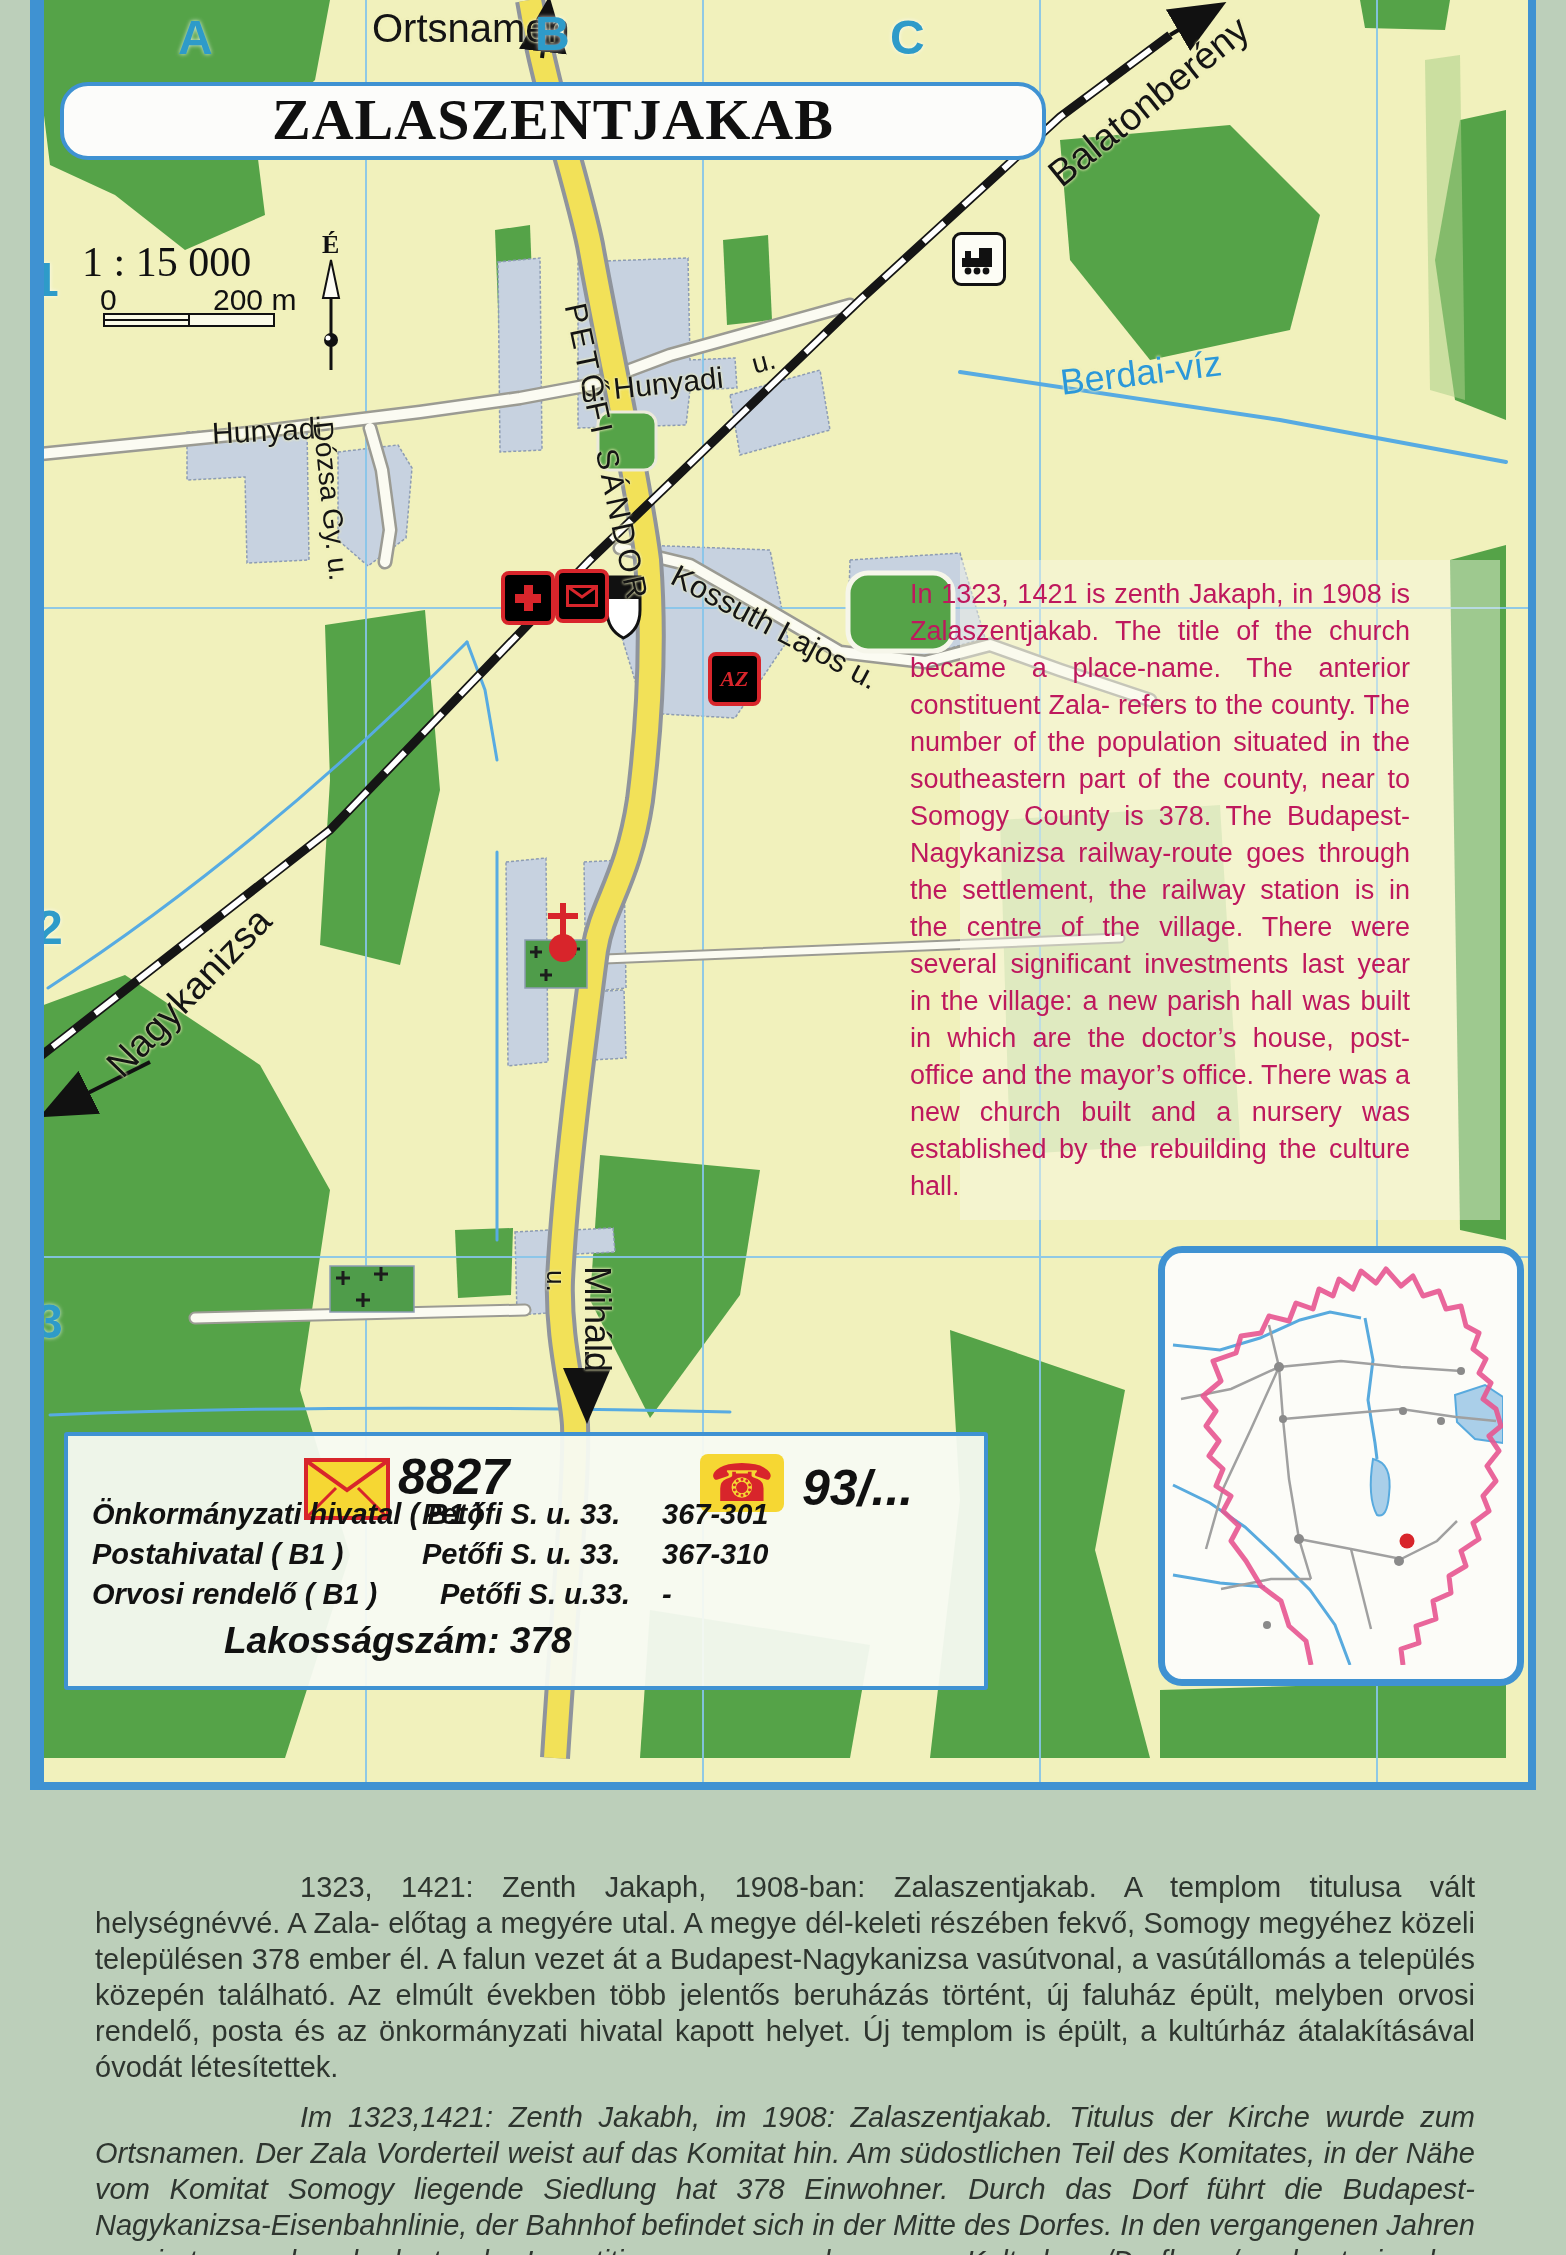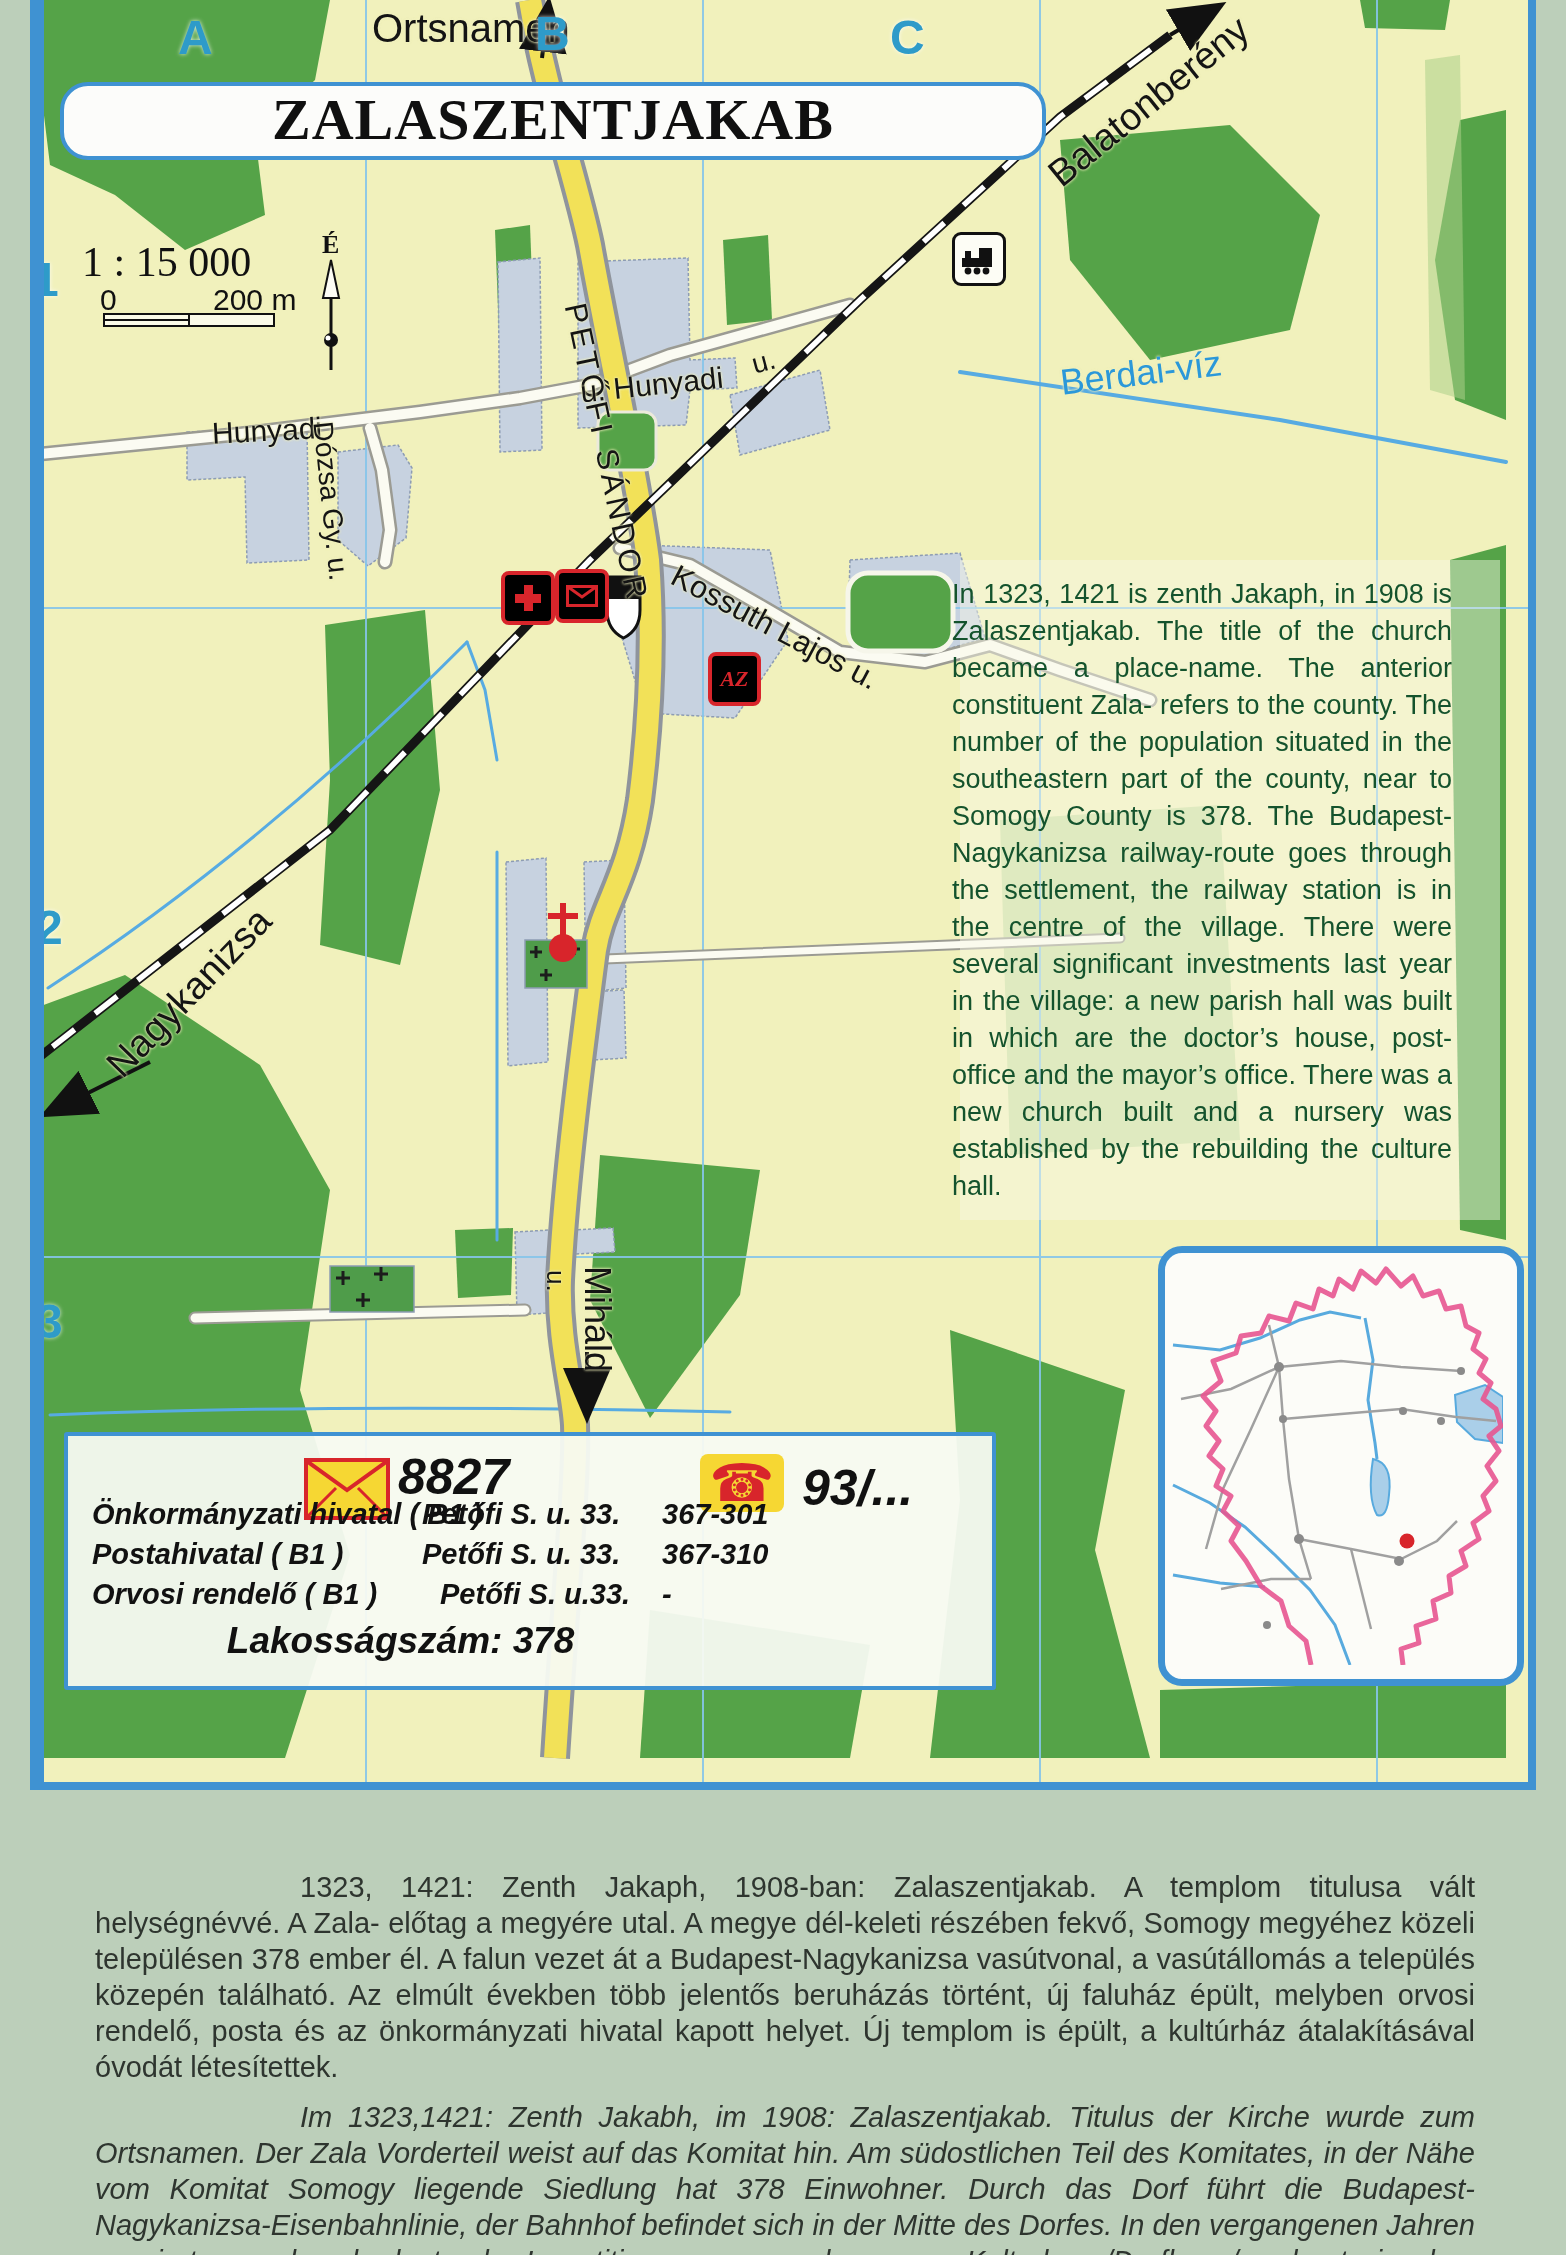--- a/index.html
+++ b/index.html
@@ -25,26 +25,26 @@
     text-shadow:0 0 3px rgba(241,241,188,.9),0 0 3px rgba(241,241,188,.9);}
   .water-label{color:#2b98d9;}
   .vert{writing-mode:vertical-rl;}
   
   .badge{position:absolute;background:#000000;border:4px solid #d8252b;border-radius:8px;
     display:flex;align-items:center;justify-content:center;z-index:25;}
   .station-badge{position:absolute;background:#fdfdf5;border:3px solid #111;border-radius:9px;z-index:25;}
   .crossbar{position:absolute;background:#d8252b;}
   .az-text{font-family:"Liberation Serif", serif;font-style:italic;font-weight:bold;font-size:22px;color:#d8252b;}
   
-  .desc-en{position:absolute;left:952px;top:576px;width:500px;font-size:27px;line-height:37px;color:#14532d;
+  .desc-en{position:absolute;left:910px;top:576px;width:500px;font-size:27px;line-height:37px;color:#be185d;
     text-align:justify;z-index:22;}
   .desc-bg{position:absolute;left:930px;top:560px;width:540px;height:660px;background:rgba(248,248,230,.45);z-index:21;}
   
   .info-box{position:absolute;left:64px;top:1432px;width:916px;height:250px;background:rgba(247,250,242,.95);
-    border:4px solid #3f92d2;border-radius:3px;z-index:32;padding-left:8px;}
+    border:4px solid #3f92d2;border-radius:3px;z-index:32;}
   .ib-num{position:absolute;font-size:50px;font-weight:bold;font-style:italic;color:#111;}
   .ib-cell{position:absolute;font-size:29px;font-style:italic;font-weight:600;color:#111;white-space:nowrap;}
   .ib-pop{position:absolute;left:0;top:184px;width:72%;text-align:center;font-size:37px;font-style:italic;font-weight:600;color:#111;}
   .envelope-big{position:absolute;left:236px;top:22px;width:78px;height:54px;background:#f6d733;border:4px solid #d8252b;}
   .phone-big{position:absolute;left:632px;top:18px;width:84px;height:58px;background:#f6d733;border-radius:8px;
     display:flex;align-items:center;justify-content:center;font-size:52px;color:#d8252b;line-height:1;}
   
   .inset{position:absolute;left:1158px;top:1246px;width:352px;height:426px;background:#fcfcf8;
     border:7px solid #3f92d2;border-radius:24px;z-index:33;overflow:hidden;}
   

